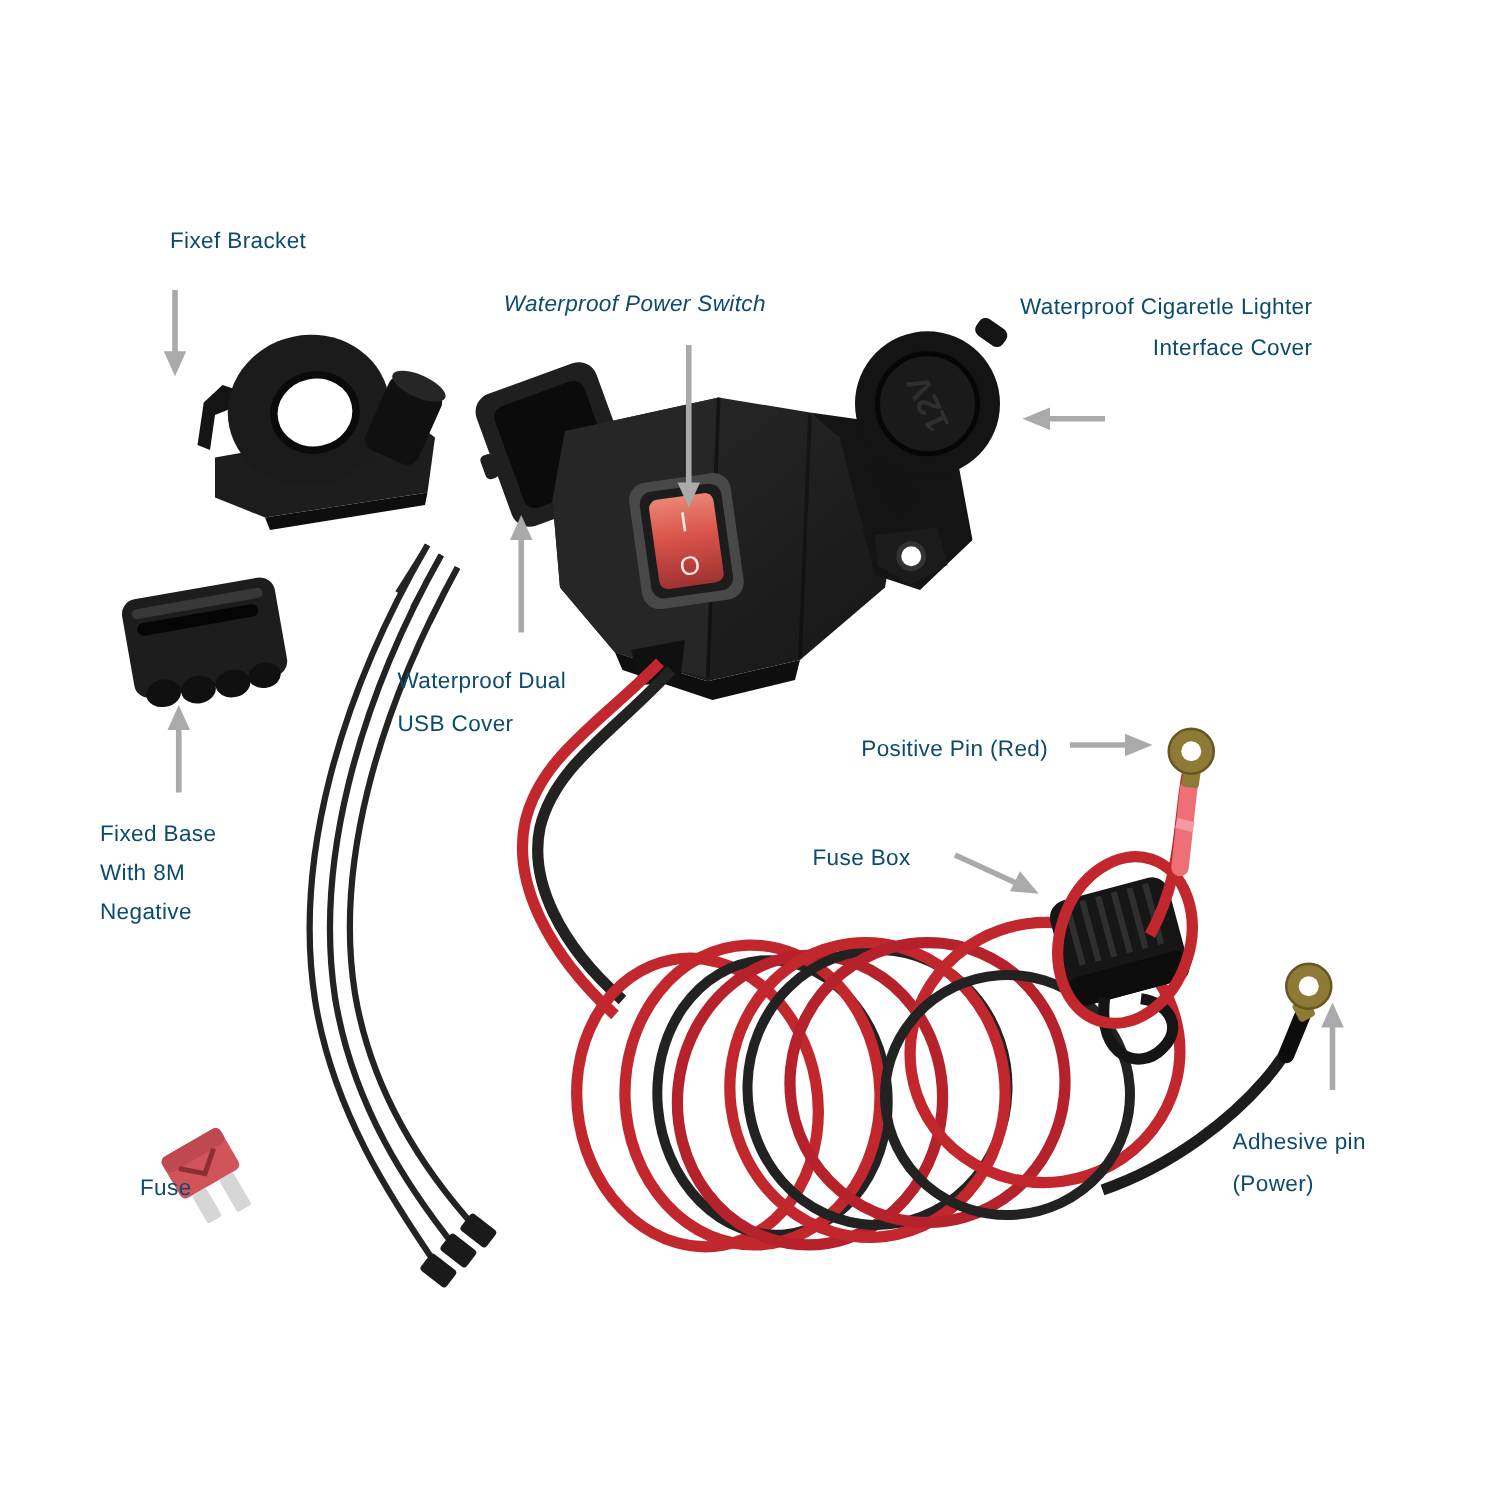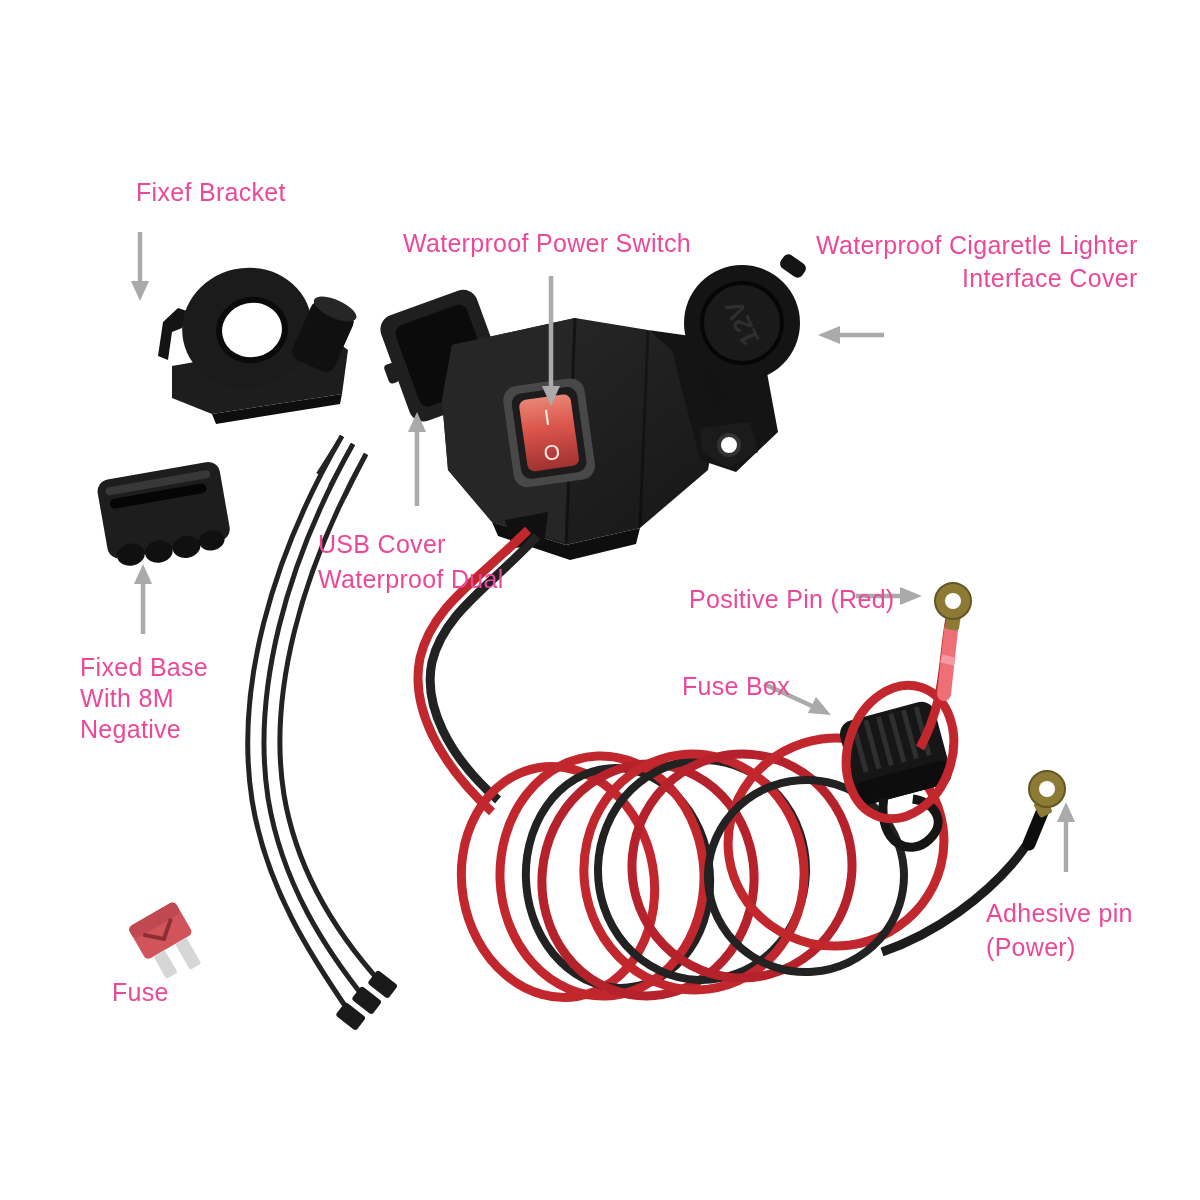--- a/index.html
+++ b/index.html
@@ -6,35 +6,35 @@
   .canvas{
     position:relative;
     width:1200px;height:1200px;
     background:#ffffff;
     overflow:hidden;
     font-family:"Liberation Sans", sans-serif;
   }
   .art{position:absolute;left:0;top:0;}
   .lbl{
     position:absolute;
-    color:#ec4899;
-    font-size:25px;
+    color:#0c4a6e;
+    font-size:18px;
     line-height:33px;
     white-space:nowrap;
     letter-spacing:0.3px;
   }
   .lbl-bracket  {left:136px; top:176px;}
-  .lbl-switch   {left:403px; top:227px;}
+  .lbl-switch   {left:403px; top:227px;font-style:italic;}
   .lbl-lighter  {left:816px; top:229px;text-align:right;}
   .lbl-usb      {left:318px; top:527px; line-height:35px;}
   .lbl-base     {left:80px;  top:652px; line-height:31px;}
   .lbl-positive {left:645px; top:583px;margin-left:44px;}
-  .lbl-fusebox  {left:650px; top:670px;margin-left:32px;}
+  .lbl-fusebox  {left:650px; top:670px;}
   .lbl-negative {left:986px; top:896px; line-height:34px;}
-  .lbl-fuse     {left:112px; top:976px;}
+  .lbl-fuse     {left:112px; top:934px;}
 </style>
 </head>
 <body>
 
 <div class="canvas">
 
   <svg class="art" width="1200" height="1200" viewBox="0 0 1200 1200">
     <defs>
       <linearGradient id="switchGrad" x1="0" y1="0" x2="0" y2="1">
         <stop offset="0" stop-color="#e98574"></stop>
@@ -220,22 +220,22 @@
   <div class="lbl lbl-bracket">Fixef Bracket</div>
 
   <div class="lbl lbl-switch">Waterproof Power Switch</div>
 
   <div class="lbl lbl-lighter">
     <div>Waterproof Cigaretle Lighter</div>
     <div>Interface Cover</div>
   </div>
 
   <div class="lbl lbl-usb">
+    <div>Waterproof Dual</div>
     <div>USB Cover</div>
-    <div>Waterproof Dual</div>
   </div>
 
   <div class="lbl lbl-base">
     <div>Fixed Base</div>
     <div>With 8M</div>
     <div>Negative</div>
   </div>
 
   <div class="lbl lbl-positive">Positive Pin (Red)</div>
 

